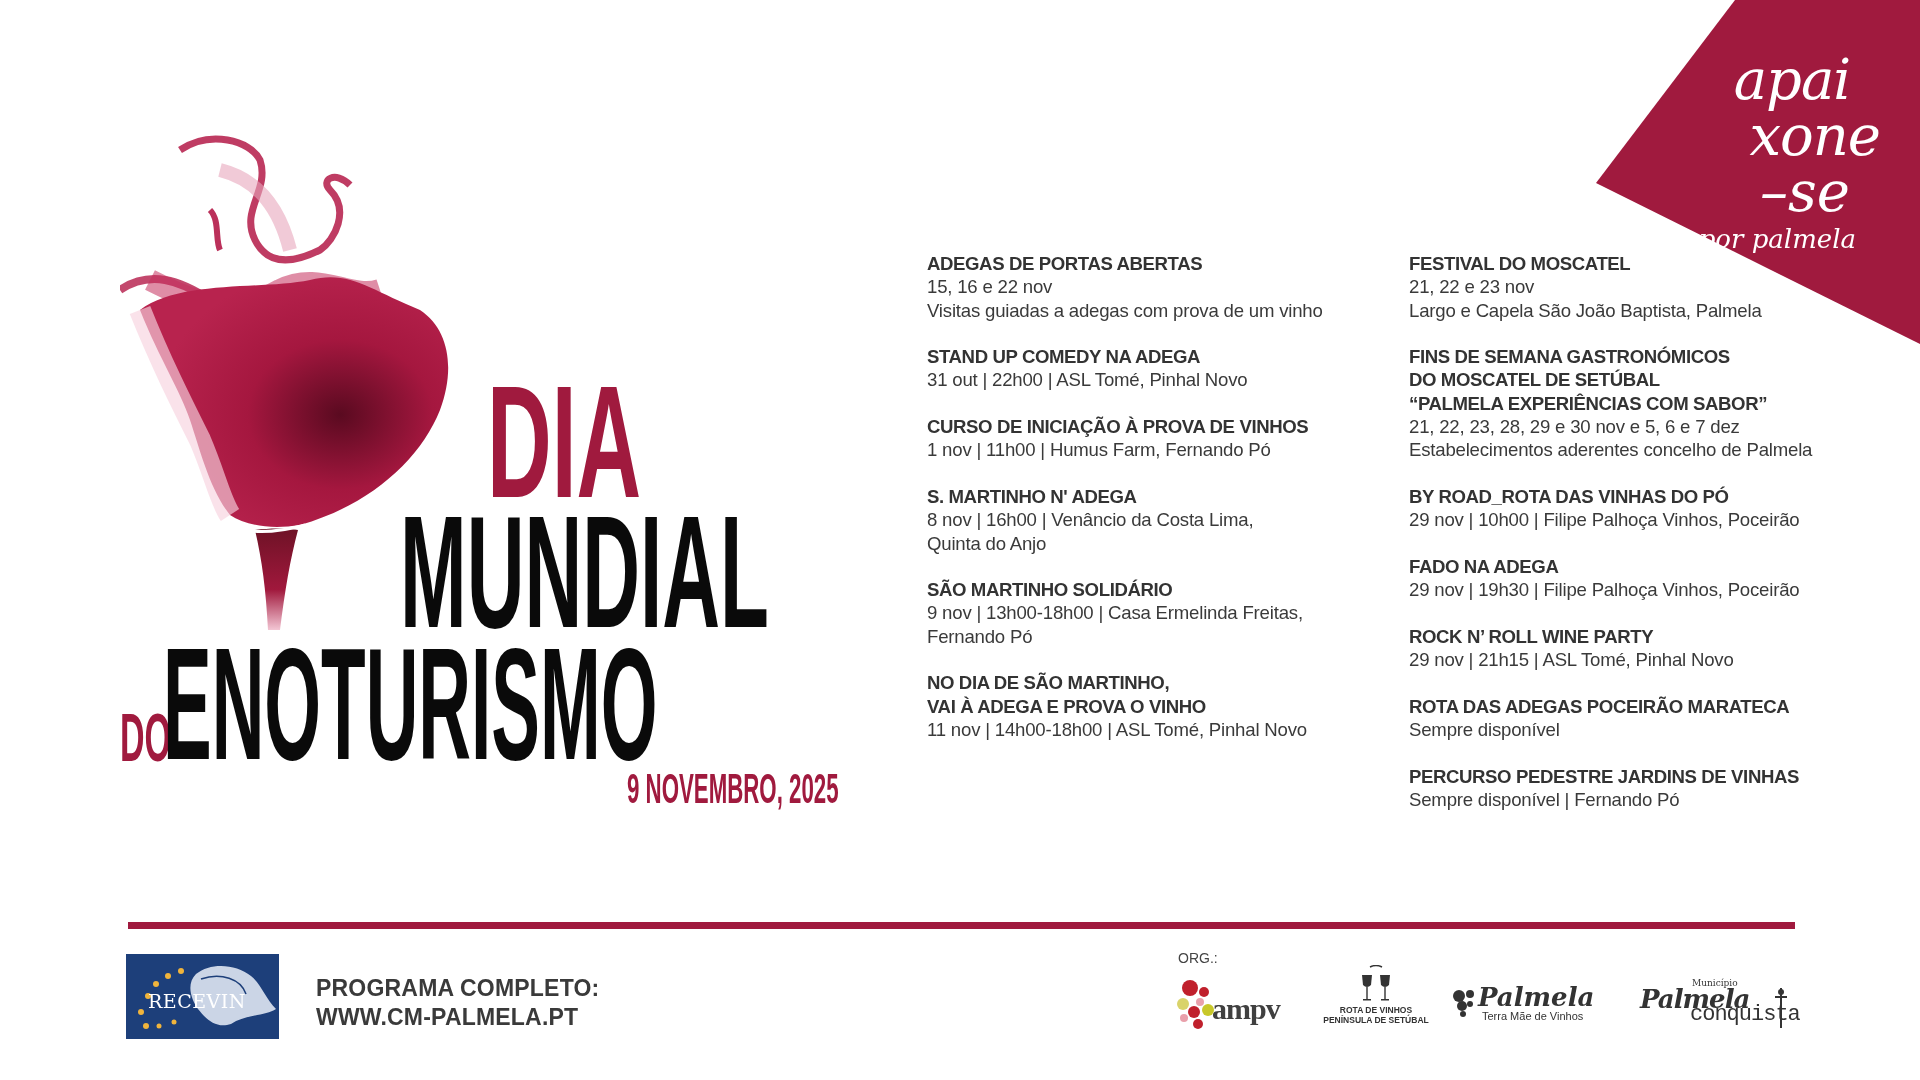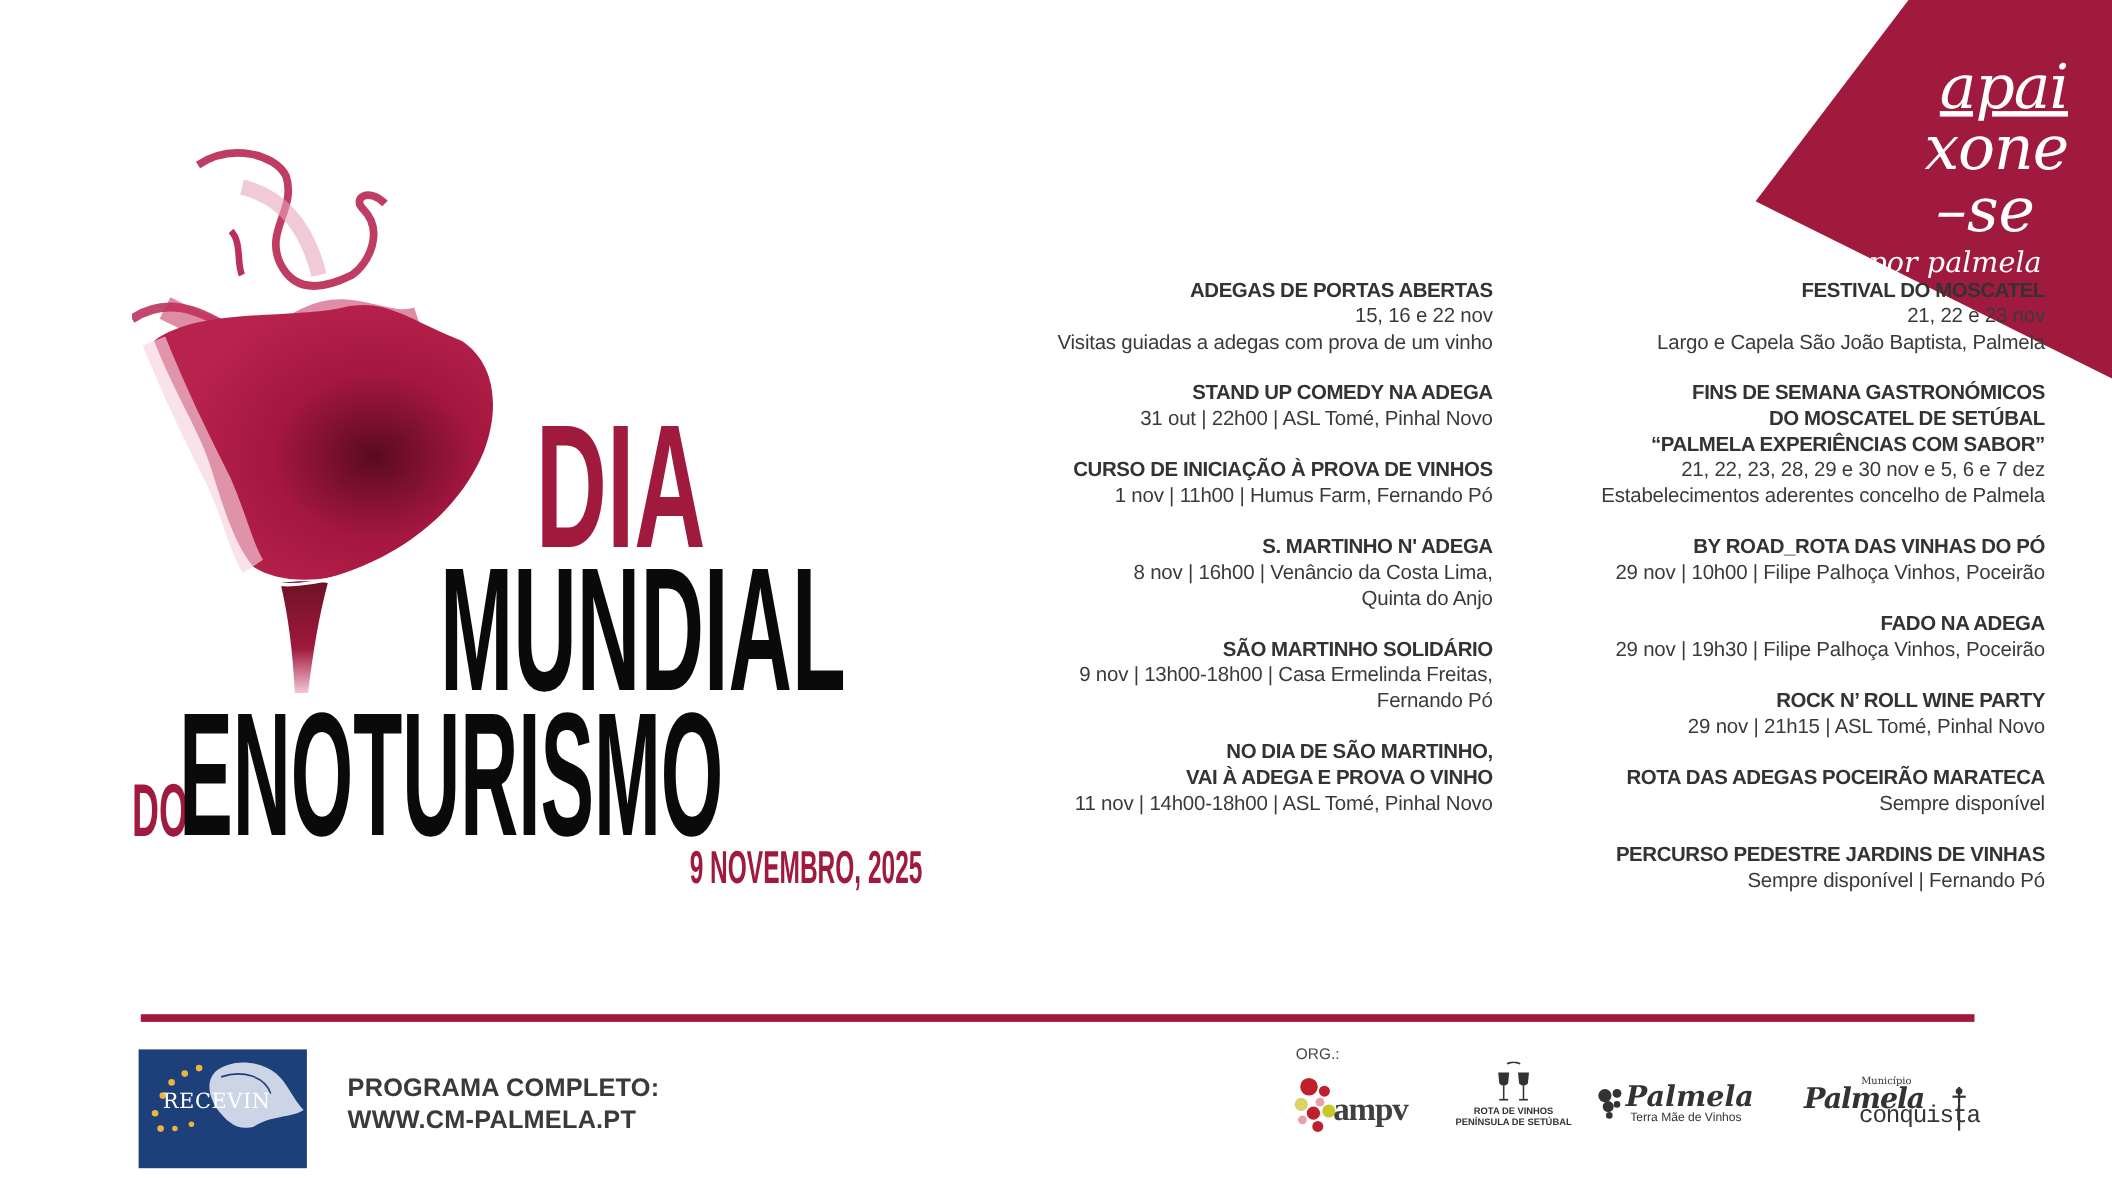--- a/index.html
+++ b/index.html
@@ -18,41 +18,41 @@
   .slogan .l3 { font-size:56px; }
   .slogan .l4 { font-size:26px; margin-top:6px; }
 
   
   .title-word { position:absolute; font-family:"Liberation Sans Narrow","Liberation Sans", sans-serif; font-weight:700; line-height:1; transform-origin:left top; white-space:nowrap; }
   .red { color:#a01a3e; }
   .black { color:#0a0a0a; }
 
   
   .col { position:absolute; top:252px; color:#3a3a3a; font-size:18.6px; line-height:23.3px; }
-  .event { margin-bottom:23.3px;text-align:right; }
+  .event { margin-bottom:23.3px; }
   .event .h { font-weight:700; letter-spacing:-0.4px; color:#333; }
   .event .d { font-weight:400; letter-spacing:-0.2px; }
   .event .h span, .event .d span { display:block; }
 
   
   .rule { position:absolute; left:128px; top:922px; width:1667px; height:7px; background:#a01a3e; }
-  .recevin { position:absolute; left:126px; top:954px; width:153px; height:108px; background:#1d3f7a; overflow:hidden; }
+  .recevin { position:absolute; left:126px; top:954px; width:153px; height:85px; background:#1d3f7a; overflow:hidden; }
   .recevin-text { position:absolute; left:22px; top:36px; color:#fff; font-family:"DejaVu Serif", serif; font-size:19px; letter-spacing:0.5px; }
   .programa { position:absolute; left:316px; top:974px; font-weight:700; font-size:23px; line-height:29px; color:#3a3a3a; letter-spacing:0.2px; }
   .org-label { position:absolute; left:1178px; top:950px; font-size:14px; color:#444; }
   .logo { position:absolute; }
 </style>
 </head>
 <body>
 
 <svg id="corner" viewBox="0 0 1920 360" width="1920" height="360">
   <polygon points="1735,0 1920,0 1920,344 1596,183" fill="#a01a3e"></polygon>
 </svg>
 <div class="slogan" style="left:1690px; top:52px; width:190px;">
-  <div class="l1" style="text-align:right; padding-left:14px;text-decoration:underline;">apai</div>
+  <div class="l1" style="text-align:center; padding-left:14px;">apai</div>
   <div class="l2">xone</div>
   <div class="l3" style="padding-right:30px;">–se</div>
   <div class="l4" style="padding-right:24px;">por palmela</div>
 </div>
 
 <svg class="abs" style="left:120px; top:130px;" width="360" height="500" viewBox="0 0 360 500">
   <defs>
     <radialGradient id="wg" cx="0.65" cy="0.55" r="0.6">
       <stop offset="0" stop-color="#5a0a20"></stop>
       <stop offset="0.5" stop-color="#a5173f"></stop>

